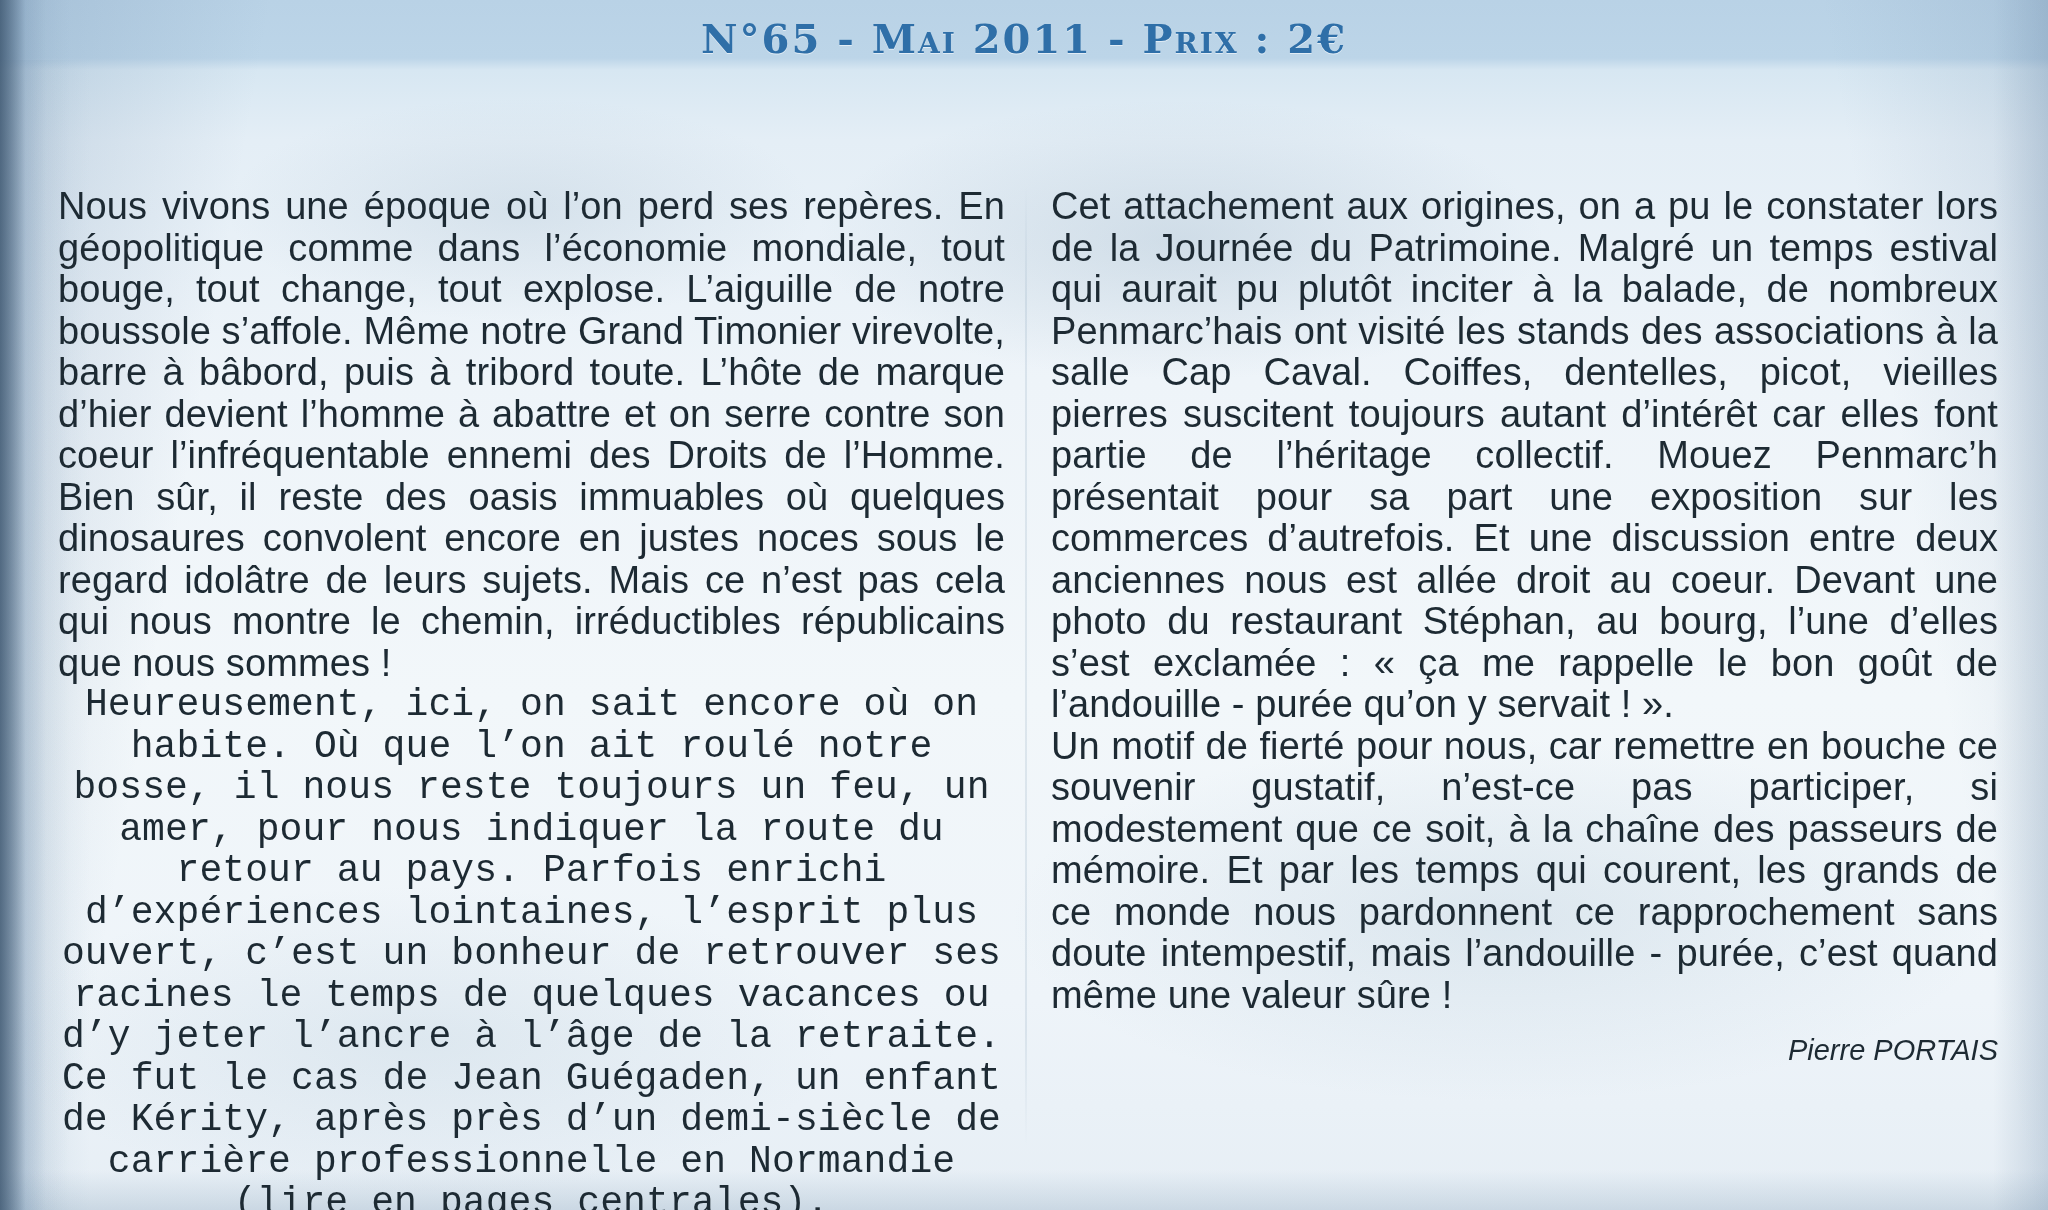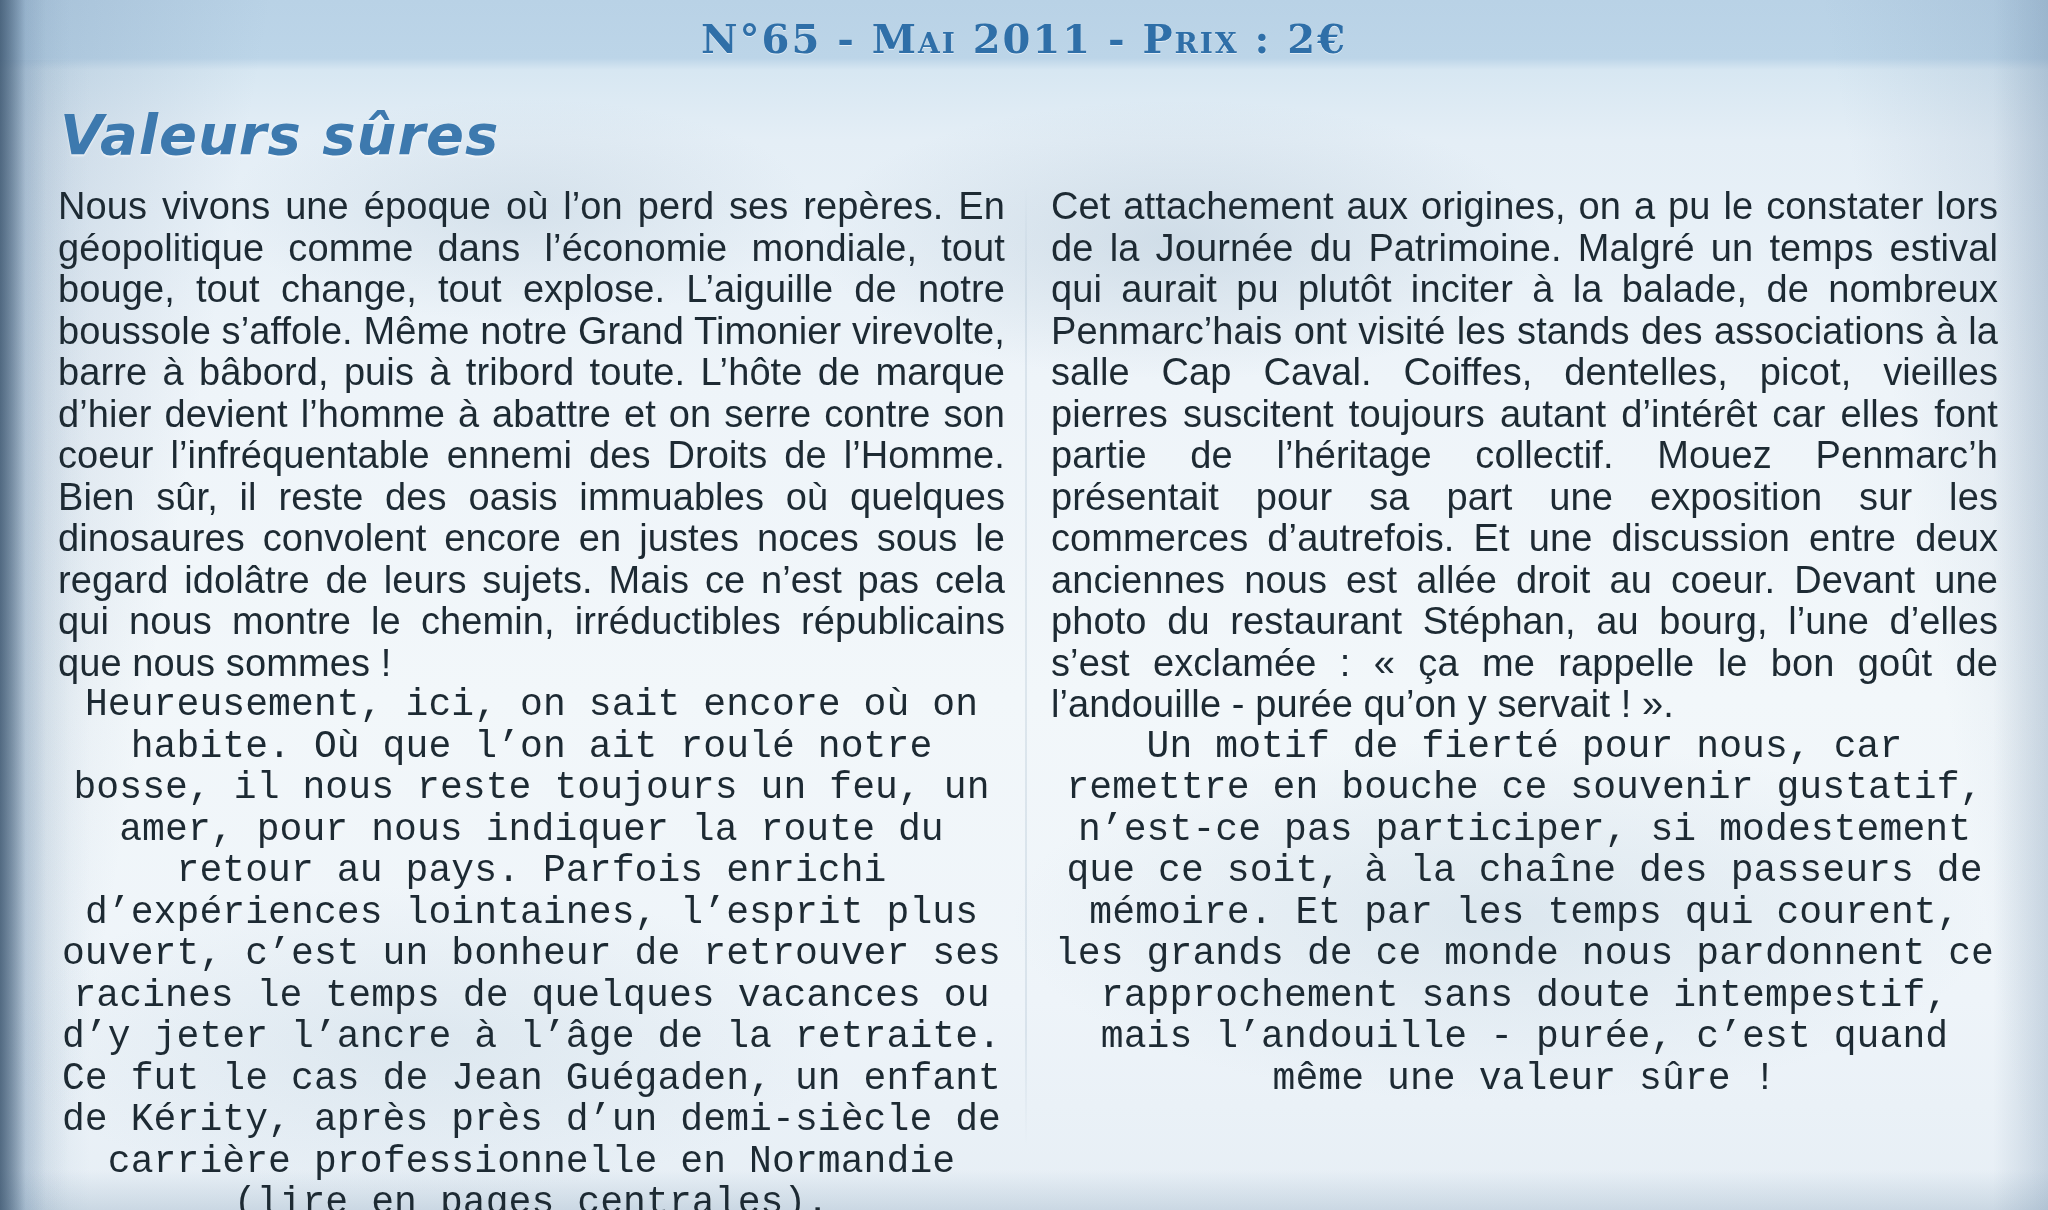--- a/index.html
+++ b/index.html
@@ -155,33 +155,33 @@
 <body>
 
 <div class="scan">
 
   <div class="masthead">
     <div class="masthead-text">N°65 - Mai 2011 - Prix : 2€</div>
   </div>
 
   <div class="sheet">
 
-    <div class="headline">Valeurs sûres</div>
 
     <div class="col-divider"></div>
 
     <div class="columns">
 
       <div class="column">
         <p>Nous vivons une époque où l’on perd ses repères. En géopolitique comme dans l’économie mondiale, tout bouge, tout change, tout explose. L’aiguille de notre boussole s’affole. Même notre Grand Timonier virevolte, barre à bâbord, puis à tribord toute. L’hôte de marque d’hier devient l’homme à abattre et on serre contre son coeur l’infréquentable ennemi des Droits de l’Homme. Bien sûr, il reste des oasis immuables où quelques dinosaures convolent encore en justes noces sous le regard idolâtre de leurs sujets. Mais ce n’est pas cela qui nous montre le chemin, irréductibles républicains que nous sommes !</p>
         <p>Heureusement, ici, on sait encore où on habite. Où que l’on ait roulé notre bosse, il nous reste toujours un feu, un amer, pour nous indiquer la route du retour au pays. Parfois enrichi d’expériences lointaines, l’esprit plus ouvert, c’est un bonheur de retrouver ses racines le temps de quelques vacances ou d’y jeter l’ancre à l’âge de la retraite. Ce fut le cas de Jean Guégaden, un enfant de Kérity, après près d’un demi-siècle de carrière professionnelle en Normandie (lire en pages centrales).</p>
       </div>
 
       <div class="column">
         <p>Cet attachement aux origines, on a pu le constater lors de la Journée du Patrimoine. Malgré un temps estival qui aurait pu plutôt inciter à la balade, de nombreux Penmarc’hais ont visité les stands des associations à la salle Cap Caval. Coiffes, dentelles, picot, vieilles pierres suscitent toujours autant d’intérêt car elles font partie de l’héritage collectif. Mouez Penmarc’h présentait pour sa part une exposition sur les commerces d’autrefois. Et une discussion entre deux anciennes nous est allée droit au coeur. Devant une photo du restaurant Stéphan, au bourg, l’une d’elles s’est exclamée : « ça me rappelle le bon goût de l’andouille - purée qu’on y servait ! ».</p>
         <p>Un motif de fierté pour nous, car remettre en bouche ce souvenir gustatif, n’est-ce pas participer, si modestement que ce soit, à la chaîne des passeurs de mémoire. Et par les temps qui courent, les grands de ce monde nous pardonnent ce rapprochement sans doute intempestif, mais l’andouille - purée, c’est quand même une valeur sûre !</p>
+        <div class="byline">Pierre PORTAIS</div>
       </div>
 
     </div>
   </div>
 
   <div class="scan-edge"></div>
 </div>
 
 </body></html>

